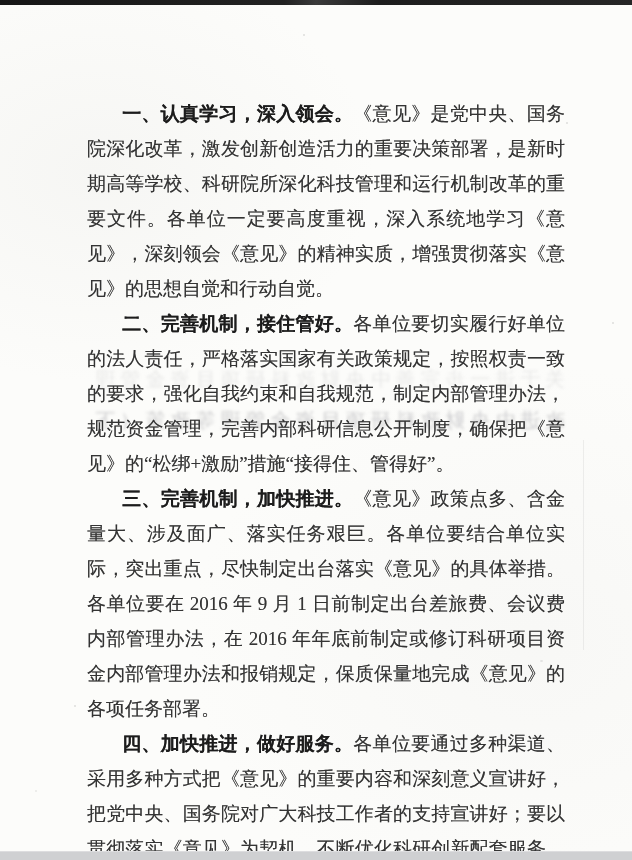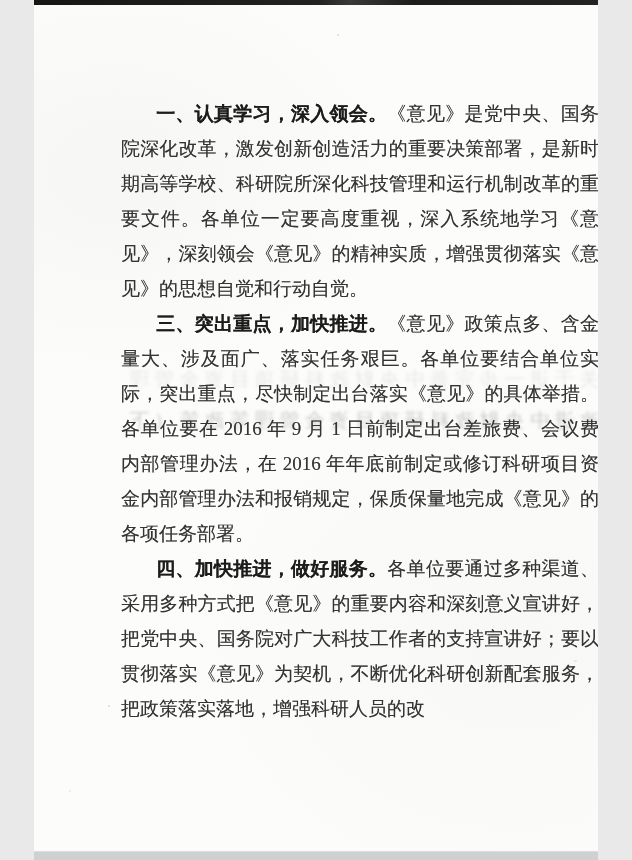--- a/index.html
+++ b/index.html
@@ -1,18 +1,18 @@
 <!DOCTYPE html>
 <html><head>
 <meta charset="utf-8">
 <style>
   html, body { margin: 0; padding: 0; background: #e9e9e9; }
   .scan {
     position: relative;
-    width: 564px;
+    width: 632px;
     height: 860px;
     margin: 0 auto;
     background-color: #fcfcfa;
     background-image:
       radial-gradient(ellipse 400px 300px at 15% 20%, rgba(235,235,232,0.35), rgba(255,255,255,0) 70%),
       radial-gradient(ellipse 500px 400px at 85% 75%, rgba(238,238,236,0.30), rgba(255,255,255,0) 70%);
     overflow: hidden;
     font-family: "Liberation Serif", "DejaVu Serif", serif;
   }
   .top-edge {
@@ -92,22 +92,23 @@
 <div class="scan">
 
   <div class="top-edge"></div>
 
   <div class="bleed bleed-a">关于进一步完善中央财政科研项目资金管理规定</div>
   <div class="bleed bleed-b">改进中央财政科研项目资金管理等政策（下文简称</div>
 
   <div class="content">
     <p class="para"><strong>一、认真学习，深入领会。</strong><span>《意见》是党中央、国务院深化改革，激发创新创造活力的重要决策部署，是新时期高等学校、科研院所深化科技管理和运行机制改革的重要文件。各单位一定要高度重视，深入系统地学习《意见》，深刻领会《意见》的精神实质，增强贯彻落实《意见》的思想自觉和行动自觉。</span></p>
 
+    <p class="para"><strong>二、完善机制，接住管好。</strong><span>各单位要切实履行好单位的法人责任，严格落实国家有关政策规定，按照权责一致的要求，强化自我约束和自我规范，制定内部管理办法，规范资金管理，完善内部科研信息公开制度，确保把《意见》的“松绑+激励”措施“接得住、管得好”。</span></p>
 
-    <p class="para"><strong>三、突出重点，加快推进。</strong><span>《意见》政策点多、含金量大、涉及面广、落实任务艰巨。各单位要结合单位实际，突出重点，尽快制定出台落实《意见》的具体举措。各单位要在 2016 年 9 月 1 日前制定出台差旅费、会议费内部管理办法，在 2016 年年底前制定或修订科研项目资金内部管理办法和报销规定，保质保量地完成《意见》的各项任务部署。</span></p>
+    <p class="para"><strong>三、完善机制，加快推进。</strong><span>《意见》政策点多、含金量大、涉及面广、落实任务艰巨。各单位要结合单位实际，突出重点，尽快制定出台落实《意见》的具体举措。各单位要在 2016 年 9 月 1 日前制定出台差旅费、会议费内部管理办法，在 2016 年年底前制定或修订科研项目资金内部管理办法和报销规定，保质保量地完成《意见》的各项任务部署。</span></p>
 
     <p class="para"><strong>四、加快推进，做好服务。</strong><span>各单位要通过多种渠道、采用多种方式把《意见》的重要内容和深刻意义宣讲好，把党中央、国务院对广大科技工作者的支持宣讲好；要以贯彻落实《意见》为契机，不断优化科研创新配套服务，把政策落实落地，增强科研人员的改</span></p>
 
   </div>
 
   <div class="crease"></div>
   <span class="speck s1"></span>
   <span class="speck s2"></span>
   <span class="speck s3"></span>
   <span class="speck s4"></span>

